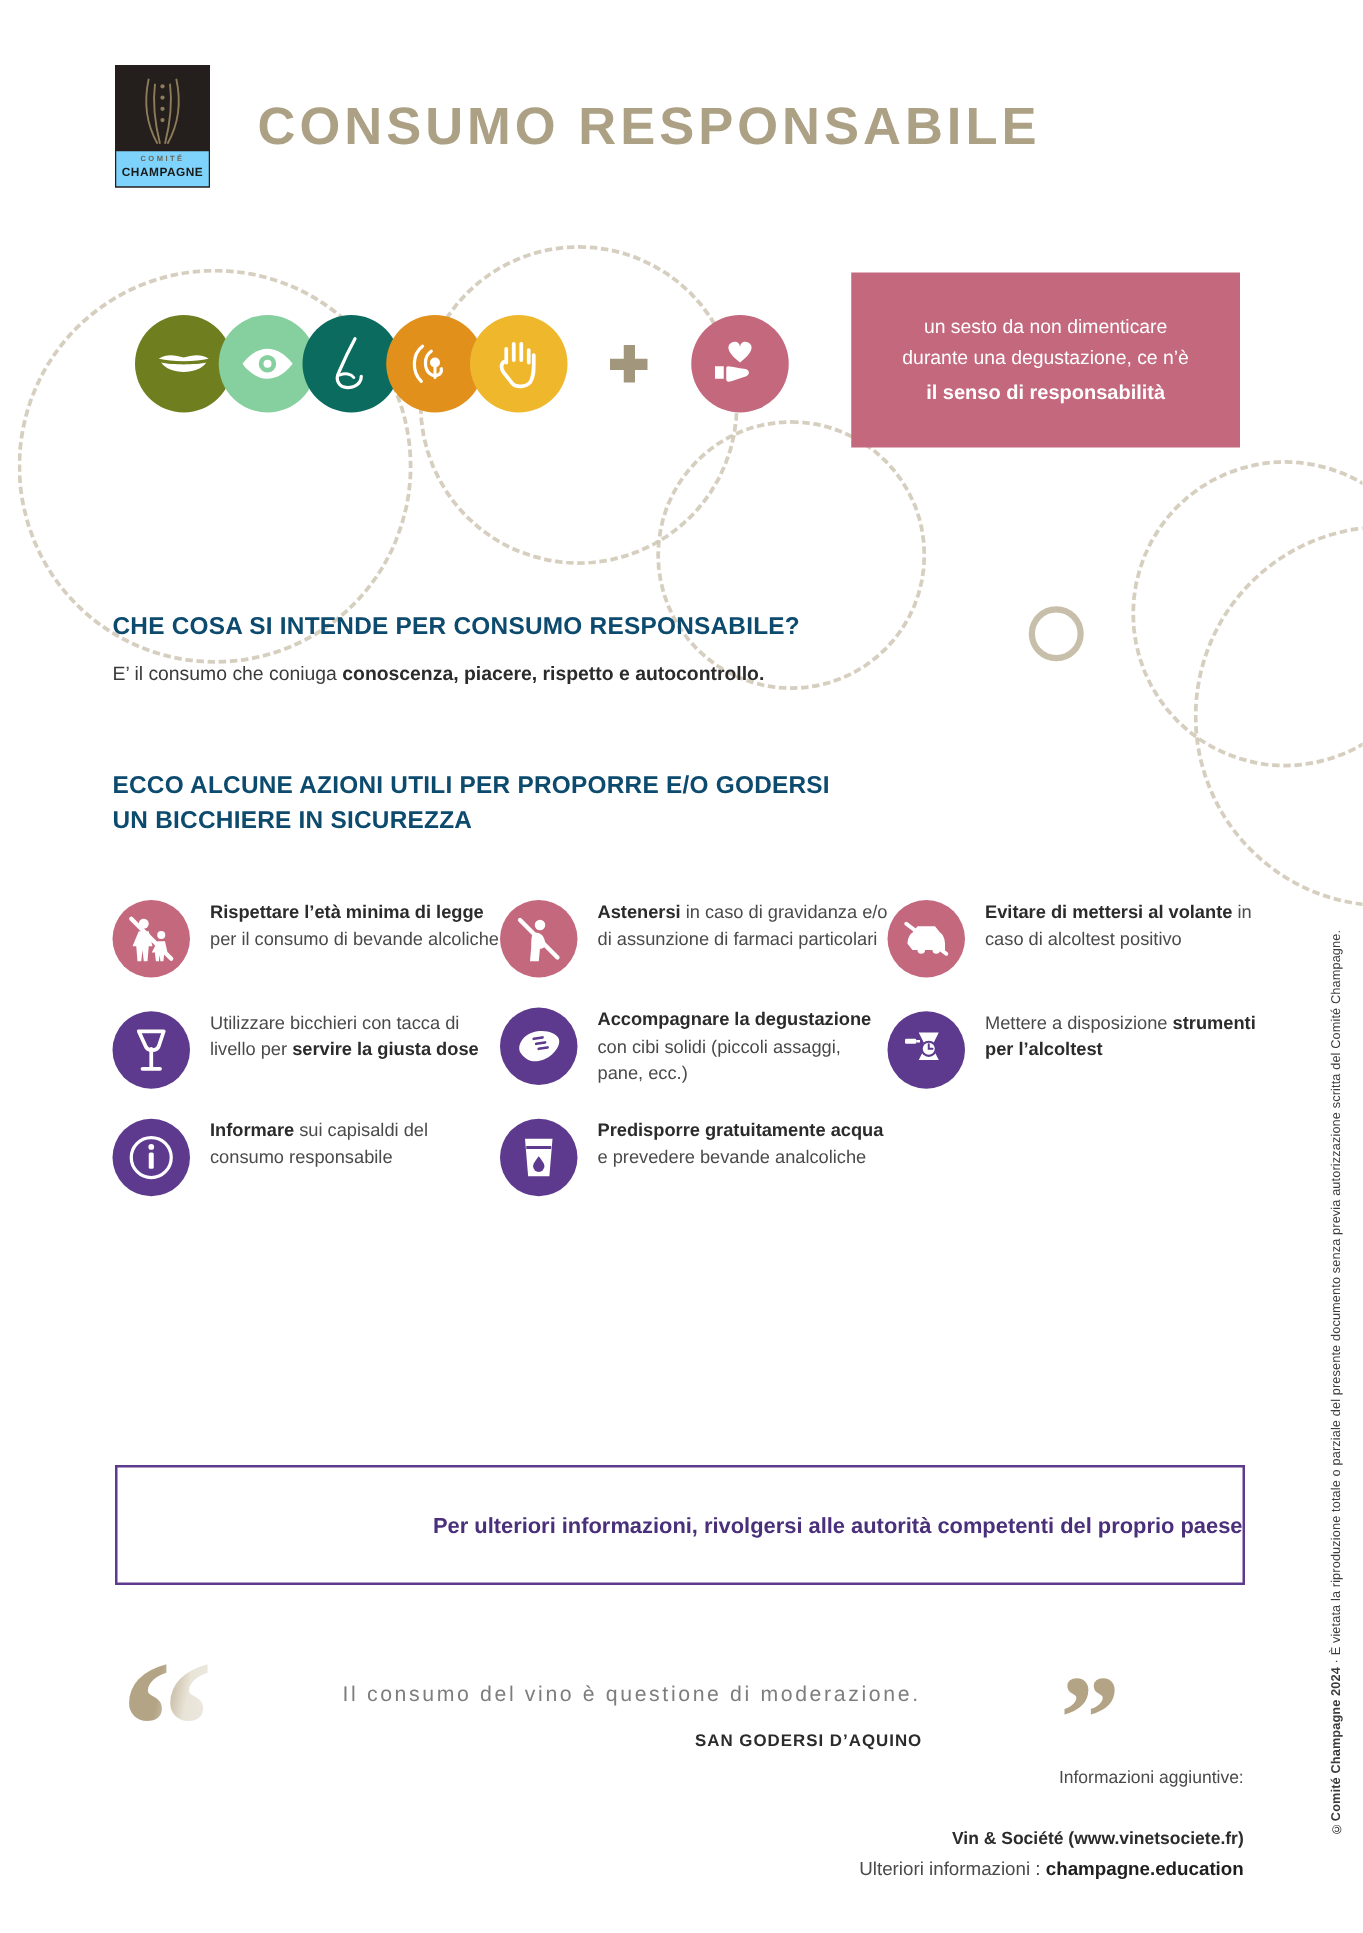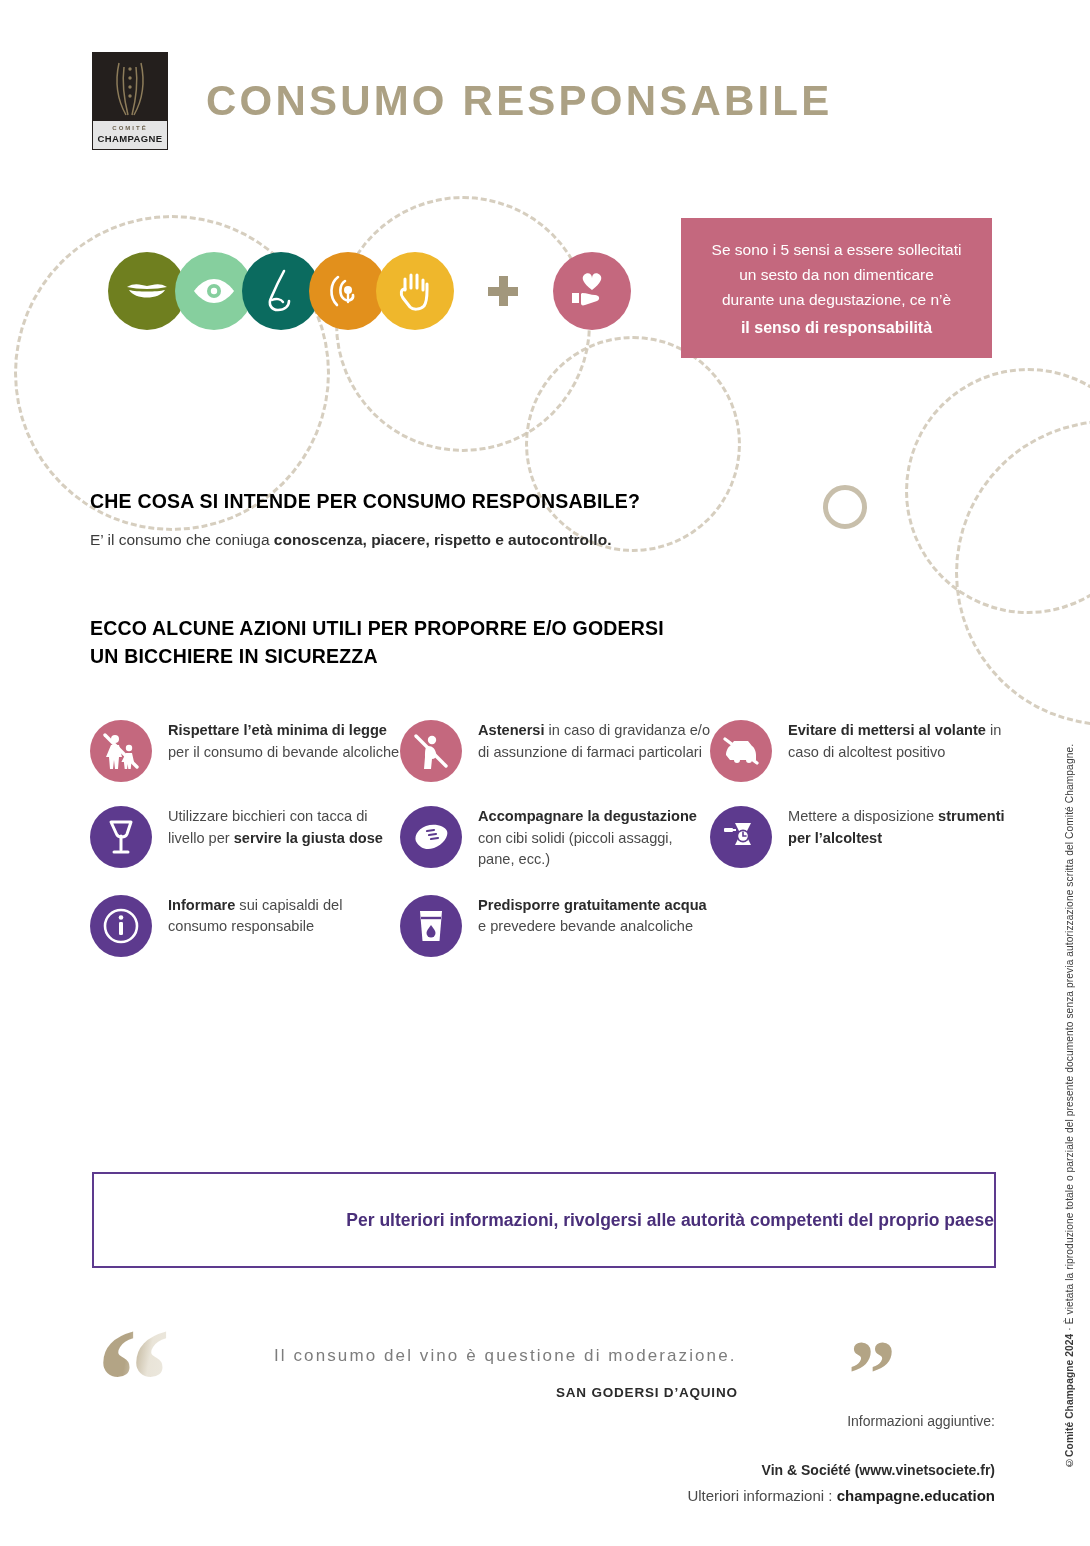--- a/index.html
+++ b/index.html
@@ -18,21 +18,21 @@
   .deco.d1{left:14px;top:215px;width:310px;height:310px;}
   .deco.d2{left:335px;top:196px;width:250px;height:250px;}
   .deco.d3{left:525px;top:336px;width:210px;height:210px;}
   .deco.d4{left:905px;top:368px;width:240px;height:240px;}
   .deco.d5{left:955px;top:420px;width:300px;height:300px;}
   .deco-ring{position:absolute;left:823px;top:485px;width:34px;height:34px;border:5px solid #c8bfab;border-radius:50%;}
 
   
   .header{position:absolute;left:92px;top:52px;display:flex;align-items:center;}
   .logo{width:74px;height:96px;background:#241f1d;position:relative;border:1px solid #241f1d;}
-  .logo-band{position:absolute;left:0;right:0;bottom:0;height:28px;background:#e5e5e5;}
+  .logo-band{position:absolute;left:0;right:0;bottom:0;height:28px;background:#7dd3fc;}
   .logo-band .l1{font-size:6px;letter-spacing:2px;color:#6d6350;text-align:center;line-height:10px;padding-top:2px;font-weight:bold;}
   .logo-band .l2{font-size:9.5px;letter-spacing:.4px;color:#1a1a1a;text-align:center;line-height:12px;font-weight:bold;}
   .logo-glass{position:absolute;left:0;right:0;top:6px;height:62px;}
   .title{margin-left:38px;font-size:42px;letter-spacing:3.2px;font-weight:bold;color:#aca184;
          font-family:"Liberation Sans", sans-serif;}
 
   
   .senses{position:absolute;left:108px;top:252px;display:flex;align-items:center;}
   .sense{width:78px;height:78px;border-radius:50%;display:flex;align-items:center;justify-content:center;margin-right:-11px;position:relative;}
   .sense svg{display:block;}
@@ -42,29 +42,29 @@
   .plus:after{left:0;top:11px;width:30px;height:9px;}
   .sense.resp{margin-right:0;}
 
   
   .callout{position:absolute;left:681px;top:218px;width:311px;height:140px;background:#c4687e;
            color:#fff;text-align:center;display:flex;flex-direction:column;justify-content:center;
            font-size:15.5px;line-height:25px;padding:0 14px;box-sizing:border-box;}
   .callout .bold{font-weight:bold;font-size:16px;margin-top:3px;}
 
   
-  .h-sec{position:absolute;color:#000000;font-weight:bold;letter-spacing:.2px;}
+  .h-sec{position:absolute;color:#0c4a6e;font-weight:bold;letter-spacing:.2px;}
   .h1{left:90px;top:490px;font-size:19.5px;}
   .p1{position:absolute;left:90px;top:531px;font-size:15.5px;color:#3b3b3b;}
   .p1 b{font-weight:bold;color:#2b2b2b;}
   .h2{left:90px;top:614px;font-size:19.5px;line-height:28px;}
 
   
   .grid{position:absolute;left:90px;top:718px;width:930px;}
-  .row{display:flex;margin-bottom:22px;}
+  .row{display:flex;margin-bottom:22px;align-items:flex-end;}
   .cell{width:310px;display:flex;align-items:flex-start;}
   .cell .badge{width:62px;height:62px;border-radius:50%;flex:0 0 62px;display:flex;align-items:center;justify-content:center;margin-top:2px;}
   .cell .txt{margin-left:16px;font-size:14.6px;line-height:21.5px;color:#4a4a4a;padding-top:2px;}
   .cell .txt b{font-weight:bold;color:#2b2b2b;}
   .rose{background:#c4687e;}
   .purple{background:#5d3a8e;}
   .row.r2{margin-top:16px;}
   .row.r3{margin-top:16px;}
 
   
@@ -182,21 +182,20 @@
         <svg width="46" height="40" viewBox="0 0 46 40">
             <path d="M31 4 C28 1 23 2 23 7 C23 2 18 1 15 4 C12 7 14 12 23 19 C32 12 34 7 31 4 Z" fill="#fff"></path>
             <path d="M3 22 L10 22 L10 32 L3 32 Z" fill="#fff"></path>
             <path d="M13 22 C18 22 22 24 26 24 C30 24 32 28 28 30 L16 34 C13 35 12 34 12 32 L12 23 Z" fill="#fff"></path>
           </svg>
       </span>
     </div>
   </div>
 
   <div class="callout">
-    <div>Se sono i 5 sensi a essere sollecitati</div>
     <div>un sesto da non dimenticare</div>
     <div>durante una degustazione, ce n’è</div>
     <div class="bold">il senso di responsabilità</div>
   </div>
 
   <div class="h-sec h1">CHE COSA SI INTENDE PER CONSUMO RESPONSABILE?</div>
   <div class="p1"><span>E’ il consumo che coniuga </span><b>conoscenza, piacere, rispetto e autocontrollo.</b></div>
   <div class="h-sec h2">
     <div>ECCO ALCUNE AZIONI UTILI PER PROPORRE E/O GODERSI</div>
     <div>UN BICCHIERE IN SICUREZZA</div>

